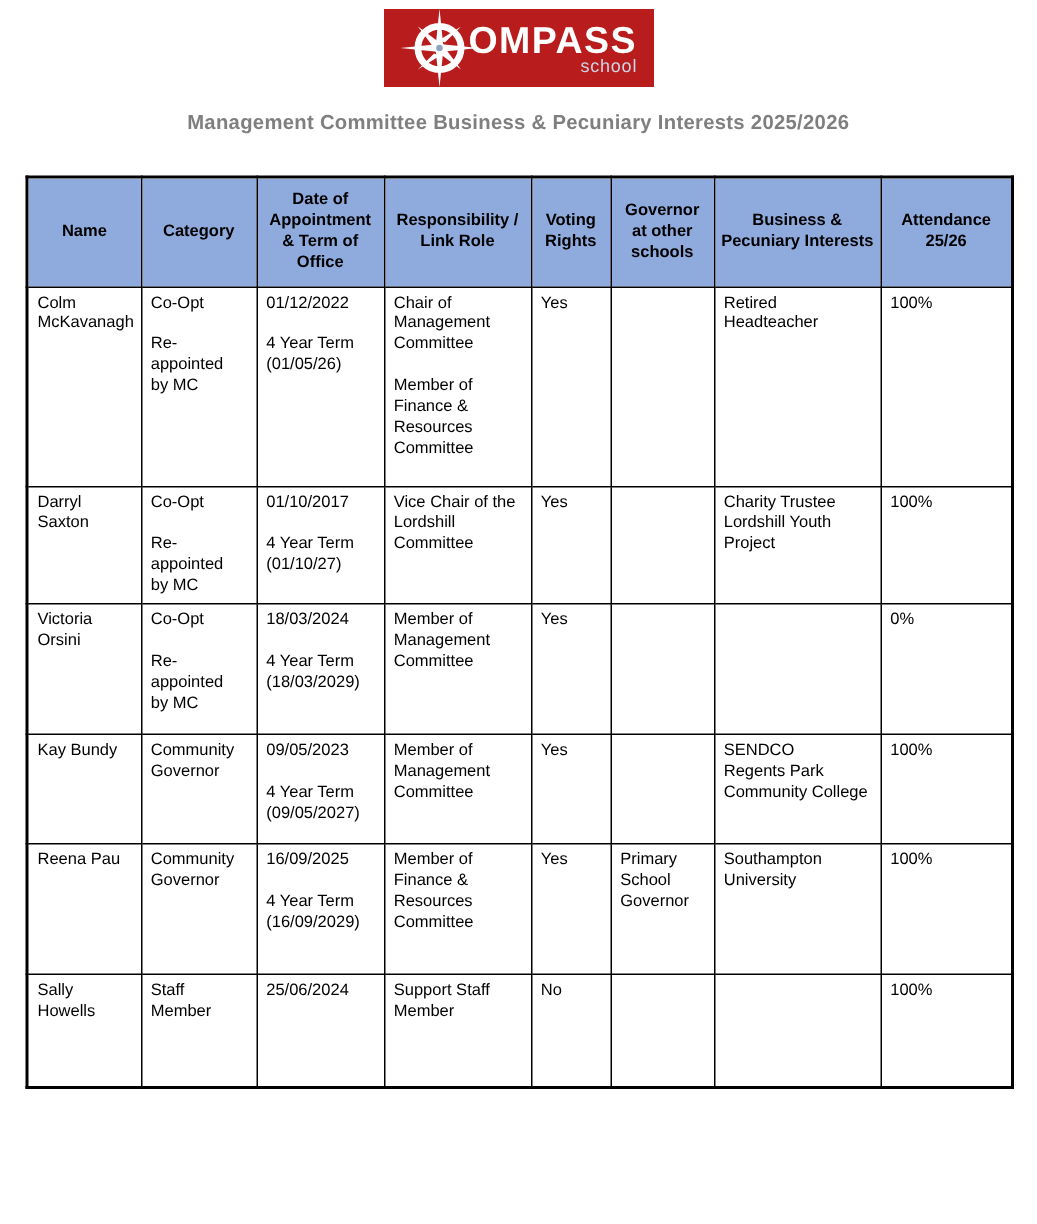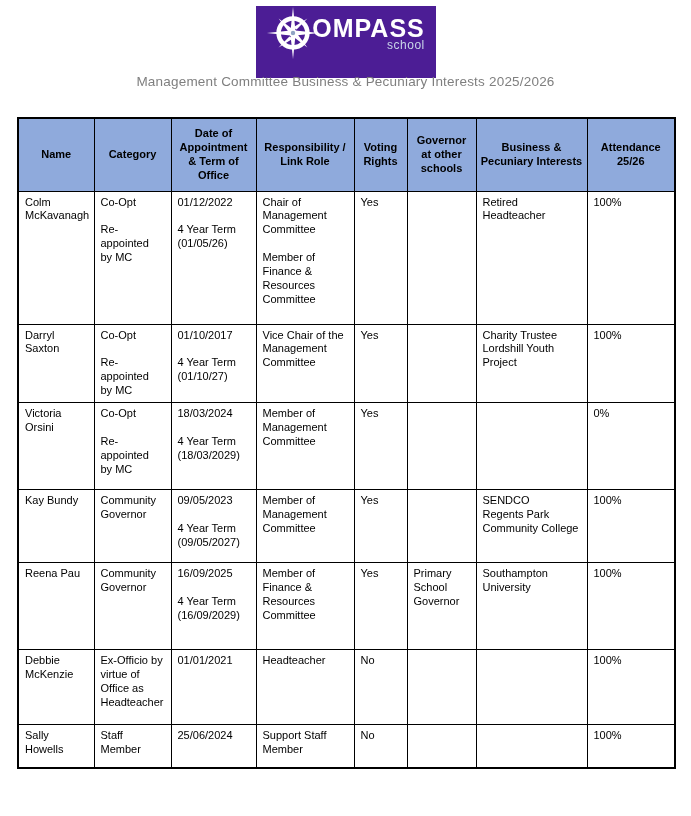--- a/index.html
+++ b/index.html
@@ -8,41 +8,41 @@
     font-family: "Liberation Sans", "DejaVu Sans", sans-serif;
     width: 691px; height: 816px;
     position: relative;
     color: #000;
   }
   .page { width: 691px; height: 816px; position: relative; }
 
   
   .logo-box {
     position: absolute; top: 6px; left: 50%; transform: translateX(-50%);
-    width: 180px; height: 72px;
-    background: #4c1d95;
-    display: flex; align-items: flex-start; justify-content: center;
+    width: 180px; height: 52px;
+    background: #b91c1c;
+    display: flex; align-items: center; justify-content: center;
   }
   .logo-inner { display: flex; align-items: center; position: relative; }
   .compass-icon { width: 54px; height: 54px; margin-right: -8px; flex: 0 0 auto; }
   .brand-wrap { display: flex; flex-direction: column; align-items: flex-end; }
   .brand-main {
     color: #ffffff; font-weight: bold; font-size: 25px; letter-spacing: 1px;
     line-height: 1;
   }
   .brand-sub {
     color: #c9d6e8; font-size: 12px; line-height: 1; margin-top: -2px;
     letter-spacing: 0.5px;
   }
 
   
   .doc-title {
     position: absolute; top: 74px; left: 0; width: 100%;
     text-align: center;
-    color: #7f7f7f; font-size: 13.5px; font-weight: 400;
+    color: #7f7f7f; font-size: 13.5px; font-weight: 700;
     letter-spacing: 0.2px;
   }
 
   
   table.committee {
     position: absolute; top: 117px; left: 17px;
     width: 657px;
     border-collapse: collapse;
     table-layout: fixed;
     border: 2px solid #000;
@@ -175,21 +175,21 @@
           <td>Co-Opt
 
 Re-
 appointed
 by MC</td>
           <td>01/10/2017
 
 4 Year Term
 (01/10/27)</td>
           <td>Vice Chair of the
-Management
+Lordshill
 Committee</td>
           <td>Yes</td>
           <td></td>
           <td>Charity Trustee
 Lordshill Youth
 Project</td>
           <td>100%</td>
         </tr>
         <tr>
           <td>Victoria
@@ -240,34 +240,20 @@
           <td>Member of
 Finance &amp;
 Resources
 Committee</td>
           <td>Yes</td>
           <td>Primary
 School
 Governor</td>
           <td>Southampton
 University</td>
-          <td>100%</td>
-        </tr>
-        <tr>
-          <td>Debbie
-McKenzie</td>
-          <td>Ex-Officio by
-virtue of
-Office as
-Headteacher</td>
-          <td>01/01/2021</td>
-          <td>Headteacher</td>
-          <td>No</td>
-          <td></td>
-          <td></td>
           <td>100%</td>
         </tr>
         <tr>
           <td>Sally
 Howells</td>
           <td>Staff
 Member</td>
           <td>25/06/2024</td>
           <td>Support Staff
 Member</td>

